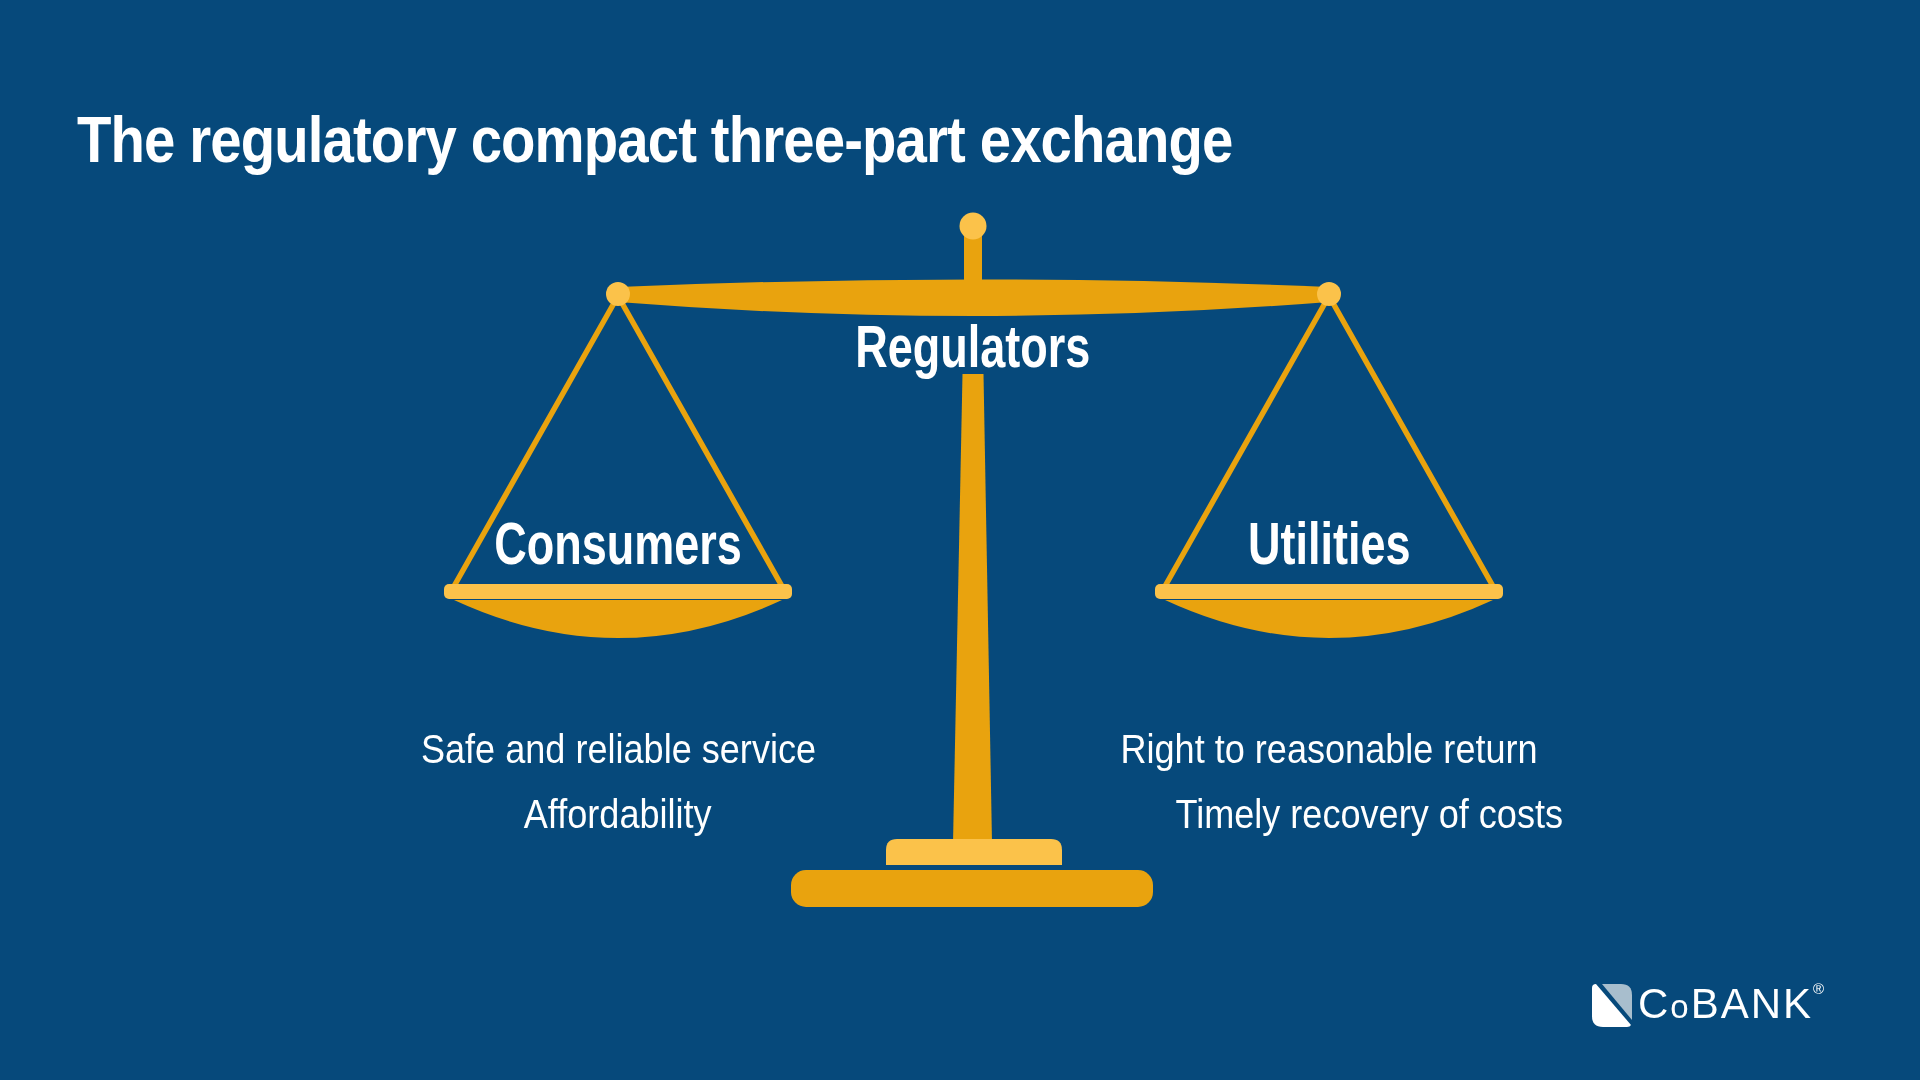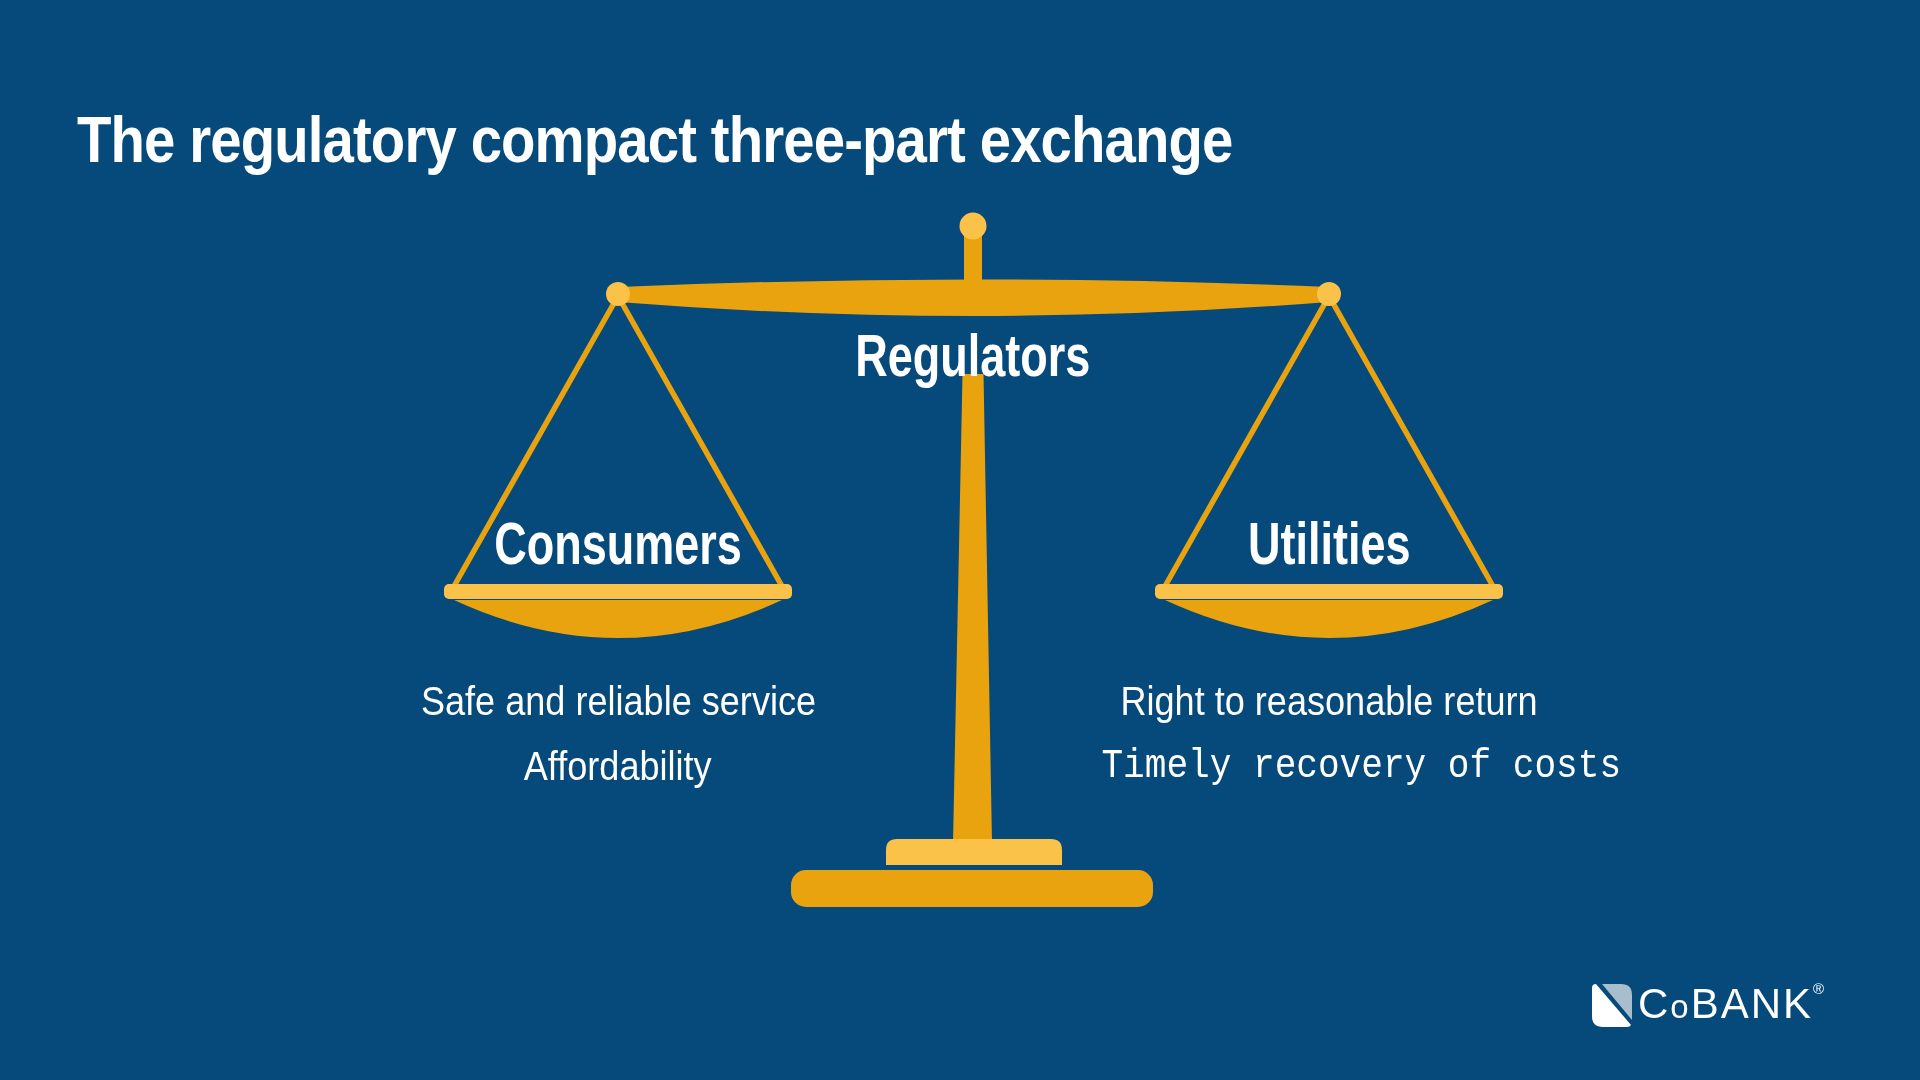--- a/index.html
+++ b/index.html
@@ -30,31 +30,31 @@
     font-size: 64px; font-weight: bold; letter-spacing: -1px;
     transform: scaleX(0.88); transform-origin: left center;
   }
 
   .center-box { text-align: center; }
   .center-box > span { display: inline-block; }
 
   .big-label { font-size: 60px; font-weight: bold; }
   .big-label > span { transform: scaleX(0.75); transform-origin: center; }
 
-  .bullet { font-size: 41px; font-weight: normal; }
+  .bullet { font-size: 41px; font-weight: normal; margin-top: 48px; }
   .bullet > span { transform: scaleX(0.88); transform-origin: center; }
 
-  #regulators-label { left: 723px; top: 312px; width: 500px; margin-top: 9px; }
+  #regulators-label { left: 723px; top: 312px; width: 500px; }
   #consumers-label  { left: 418px; top: 509px; width: 400px; }
   #utilities-label  { left: 1129px; top: 509px; width: 400px; }
 
   #left-point-1  { left: 368px;  top: 678px; width: 500px; }
   #left-point-2  { left: 368px;  top: 743px; width: 500px; }
   #right-point-1 { left: 1079px; top: 678px; width: 500px; }
-  #right-point-2 { left: 1066px; top: 743px; width: 500px; font-family: Liberation Mono, monospace; }
+  #right-point-2 { left: 1119px; top: 743px; width: 500px; }
 
   #logo { position: absolute; left: 1592px; top: 984px; width: 280px; height: 50px; }
   #logo-emblem { position: absolute; left: 0; top: 0; }
   .logo-text {
     position: absolute; left: 46px; top: -4px;
     color: var(--text, #FFFFFF);
     font-weight: normal; font-size: 42px; letter-spacing: 2px;
     white-space: nowrap;
   }
   .logo-small-o { font-size: 33px; letter-spacing: 2px; }

